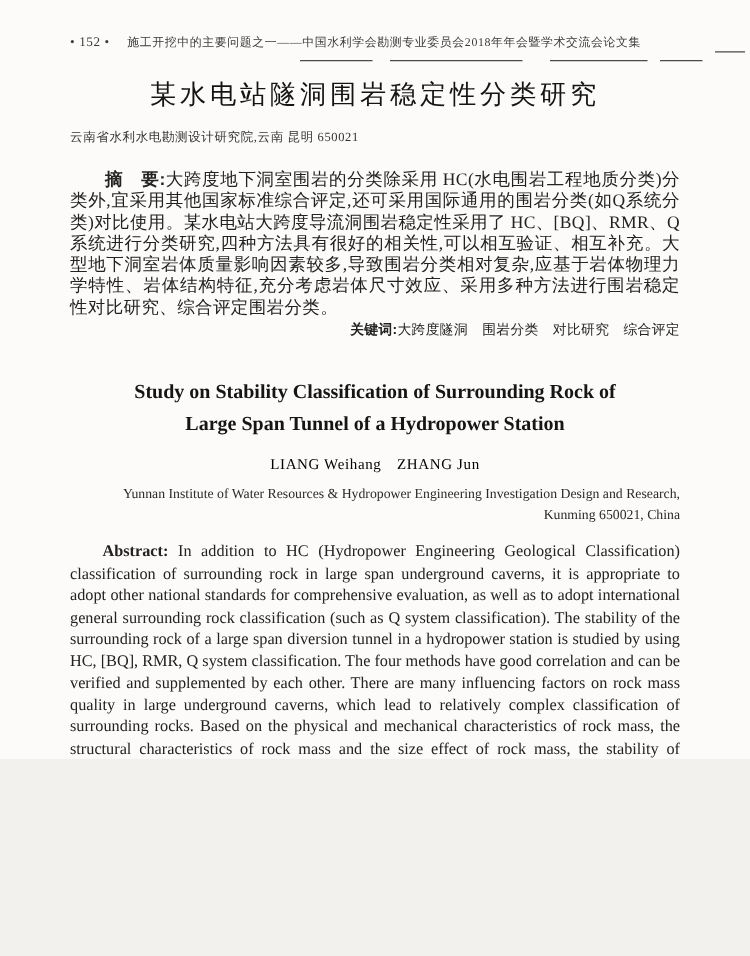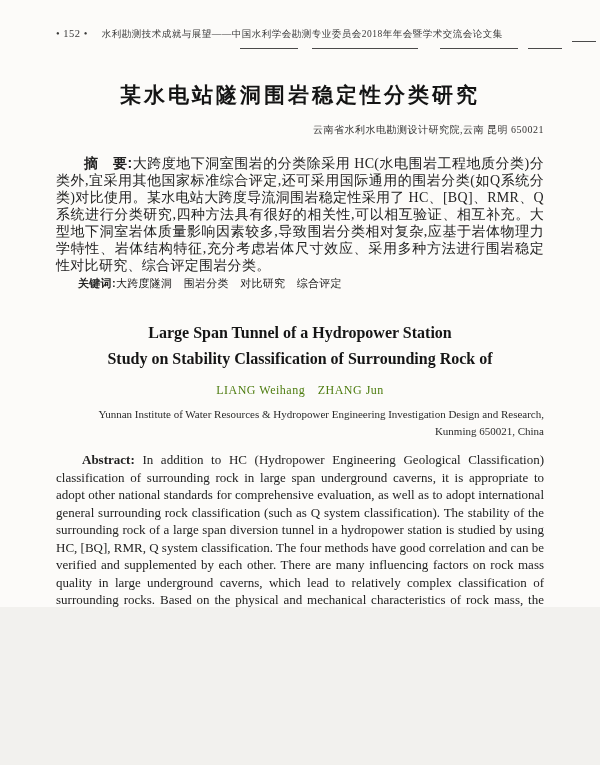--- a/index.html
+++ b/index.html
@@ -27,56 +27,56 @@
   }
   .page-num{margin-right:14px;font-size:10.5px;}
   .header-rule span{position:absolute;height:1px;background:#4a4a4a;top:20px;}
   .header-rule .d1{left:184px;width:58px;}
   .header-rule .d2{left:256px;width:106px;}
   .header-rule .d3{left:384px;width:78px;}
   .header-rule .d4{left:472px;width:34px;}
   .header-rule .d5{left:516px;width:24px;top:13px;}
   
   .zh-title{
-    margin-top:40px;
+    margin-top:20px;
     text-align:center;
     font-family:"Liberation Sans","DejaVu Sans",sans-serif;
-    font-size:21px;font-weight:bold;
+    font-size:21px;font-weight:normal;
     letter-spacing:3px;color:#141414;
   }
   .zh-authors{
     margin-top:20px;text-align:center;
     font-size:13.5px;letter-spacing:2px;color:#222;
   }
   .zh-affil{
-    margin-top:9px;text-align:right;
+    margin-top:9px;text-align:left;
     font-size:10px;color:#333;letter-spacing:.5px;
   }
   
   .zh-abstract{
     margin:18px 0 0 0;
     font-size:14px;line-height:17px;
     text-align:justify;text-indent:2em;
     color:#222;letter-spacing:.3px;
   }
   .zh-abstract b,.zh-keywords b{font-family:"Liberation Sans","DejaVu Sans",sans-serif;}
   .zh-keywords{
     margin:1px 0 0 0;
     font-size:11px;line-height:17px;
-    text-indent:2em;color:#222;letter-spacing:.3px;
+    text-indent:2em;color:#222;letter-spacing:.3px;text-align:right;
   }
   
   .en-title{
     margin-top:28px;text-align:center;
     font-size:16px;font-weight:bold;line-height:26px;
     color:#151515;
   }
   .en-authors{
     margin-top:10px;text-align:center;
-    font-size:12px;letter-spacing:.5px;color:#4d7c0f;
+    font-size:12px;letter-spacing:.5px;color:#000000;
   }
   .en-affil{
     margin-top:7px;text-align:right;
     font-size:11px;line-height:17px;color:#2a2a2a;
   }
   .en-abstract{
     margin:11px 0 0 0;
     font-size:13px;line-height:17.5px;
     text-align:justify;text-indent:2em;color:#222;
   }
@@ -99,42 +99,42 @@
     color:#1c1c1c;letter-spacing:.5px;
   }
 </style>
 </head>
 <body>
 
 <div class="page">
 
   <div class="header">
     <span class="page-num">• 152 •</span>
-    <span class="header-title">水利勘测技术成就与展望——中国水利学会勘测专业委员会2018年年会暨学术交流会论文集</span>
+    <span class="header-title">施工开挖中的主要问题之一——中国水利学会勘测专业委员会2018年年会暨学术交流会论文集</span>
     <span class="header-rule">
       <span class="d1"></span>
         <span class="d2"></span>
         <span class="d3"></span>
         <span class="d4"></span>
         <span class="d5"></span>
     </span>
   </div>
 
   <h1 class="zh-title">某水电站隧洞围岩稳定性分类研究</h1>
 
 
   <div class="zh-affil">云南省水利水电勘测设计研究院,云南 昆明 650021</div>
 
   <p class="zh-abstract"><b>摘　要:</b><span>大跨度地下洞室围岩的分类除采用 HC(水电围岩工程地质分类)分类外,宜采用其他国家标准综合评定,还可采用国际通用的围岩分类(如Q系统分类)对比使用。某水电站大跨度导流洞围岩稳定性采用了 HC、[BQ]、RMR、Q 系统进行分类研究,四种方法具有很好的相关性,可以相互验证、相互补充。大型地下洞室岩体质量影响因素较多,导致围岩分类相对复杂,应基于岩体物理力学特性、岩体结构特征,充分考虑岩体尺寸效应、采用多种方法进行围岩稳定性对比研究、综合评定围岩分类。</span></p>
 
   <p class="zh-keywords"><b>关键词:</b><span>大跨度隧洞　围岩分类　对比研究　综合评定</span></p>
 
   <div class="en-title">
+    <div>Study on Stability Classification of Surrounding Rock of</div>
     <div>Large Span Tunnel of a Hydropower Station</div>
-    <div>Study on Stability Classification of Surrounding Rock of</div>
   </div>
 
   <div class="en-authors">LIANG Weihang　ZHANG Jun</div>
 
   <div class="en-affil">Yunnan Institute of Water Resources &amp; Hydropower Engineering Investigation Design and Research, Kunming 650021, China</div>
 
   <p class="en-abstract"><b>Abstract:</b> <span>In addition to HC (Hydropower Engineering Geological Classification) classification of surrounding rock in large span underground caverns, it is appropriate to adopt other national standards for comprehensive evaluation, as well as to adopt international general surrounding rock classification (such as Q system classification). The stability of the surrounding rock of a large span diversion tunnel in a hydropower station is studied by using HC, [BQ], RMR, Q system classification. The four methods have good correlation and can be verified and supplemented by each other. There are many influencing factors on rock mass quality in large underground caverns, which lead to relatively complex classification of surrounding rocks. Based on the physical and mechanical characteristics of rock mass, the structural characteristics of rock mass and the size effect of rock mass, the stability of surrounding rock is studied comparatively by various methods. The classification of surrounding rock is evaluated comprehensively.</span></p>
 
 
   <div class="section-head">

